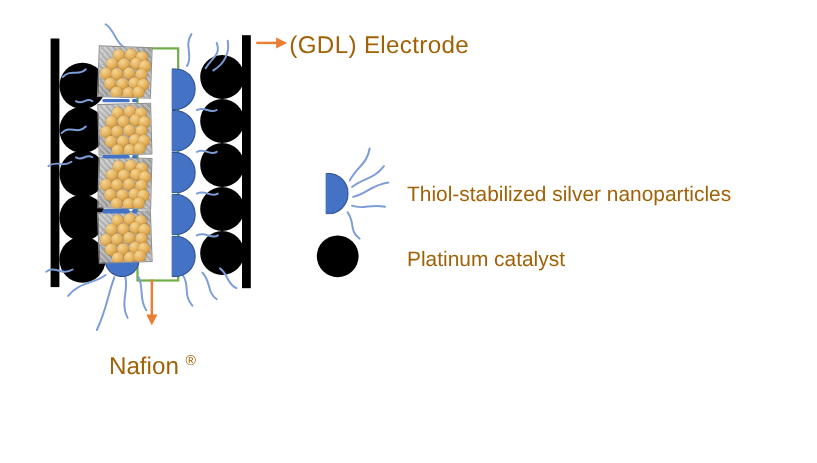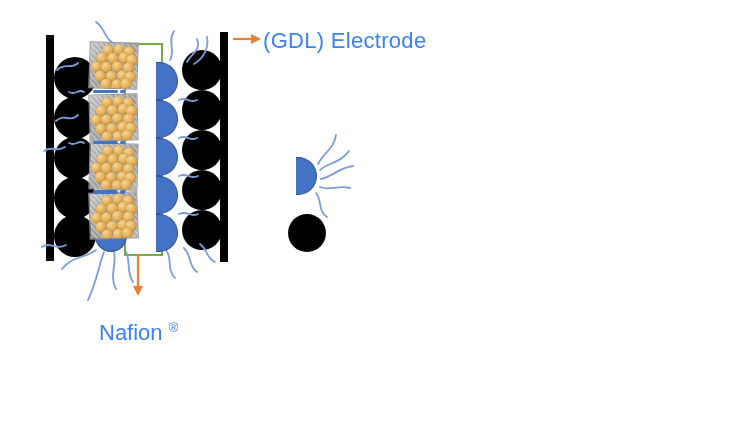--- a/index.html
+++ b/index.html
@@ -1,18 +1,18 @@
 <!DOCTYPE html>
 <html style="--orange: #ED7D31; --green: #70AD47; --blue: #4472C4; --blue-border: #2F528F; --squiggle: #7D9DD8; --black: #000000;"><head>
 <meta charset="utf-8">
 <style>
   html,body{margin:0;padding:0;background:#fff;}
   #stage{
     position:relative;width:743px;height:421px;background:#fff;overflow:hidden;
-    font-family:"Liberation Sans", sans-serif;color:#3b82f6;
+    font-family:"Liberation Sans", sans-serif;color:#a16207;
   }
   
   .bar{position:absolute;background:var(--black);z-index:2;}
   
   .pt-circle{position:absolute;background:var(--black);border-radius:50%;z-index:3;}
   
   #membrane-rect{position:absolute;left:124px;top:43px;width:35px;height:209px;
     border:2px solid var(--green);z-index:1;background:transparent;}
   
   .ag-half{position:absolute;left:156px;width:22px;height:38px;box-sizing:border-box;
@@ -102,22 +102,24 @@
     </svg>
 
   <div class="label" id="gdl-label">(GDL) Electrode</div>
 
   <div class="label" id="nafion-label">
     <span>Nafion</span>
     <sup>®</sup><br>
   </div>
 
   <div id="legend-ag-icon"></div>
+  <div class="label legend-label" id="legend-item-1-label">Thiol-stabilized silver nanoparticles</div>
 
   <div id="legend-pt-icon"></div>
+  <div class="label legend-label" id="legend-item-2-label">Platinum catalyst</div>
 
 <div class="pt-circle" style="left: 54px; top: 57px; height: 42px; width: 42px;"></div>
     <div class="pt-circle" style="left: 54px; top: 97px; height: 42px; width: 42px;"></div>
     <div class="pt-circle" style="left: 54px; top: 137px; height: 42px; width: 42px;"></div>
     <div class="pt-circle" style="left: 54px; top: 177px; height: 42px; width: 42px;"></div>
     <div class="pt-circle" style="left: 54px; top: 215px; height: 42px; width: 42px;"></div>
     <div class="pt-circle" style="left: 182px; top: 50px; height: 40px; width: 40px;"></div>
     <div class="pt-circle" style="left: 182px; top: 90px; height: 40px; width: 40px;"></div>
     <div class="pt-circle" style="left: 182px; top: 130px; height: 40px; width: 40px;"></div>
     <div class="pt-circle" style="left: 182px; top: 170px; height: 40px; width: 40px;"></div>

